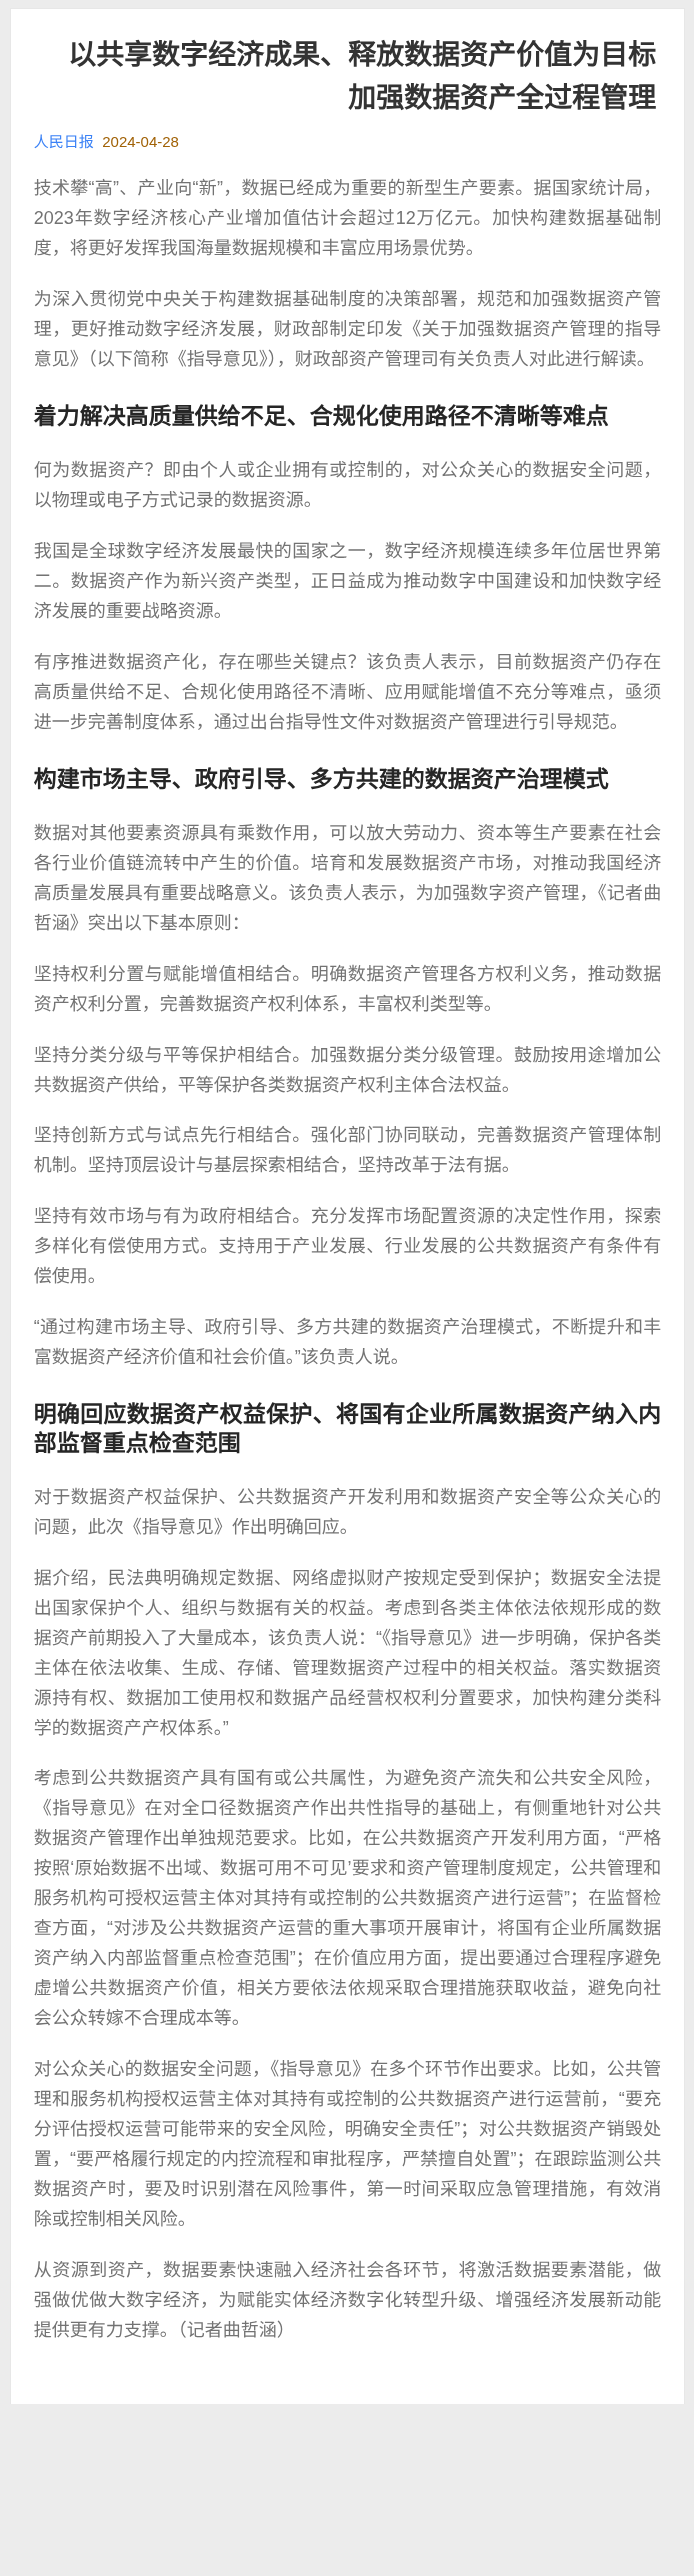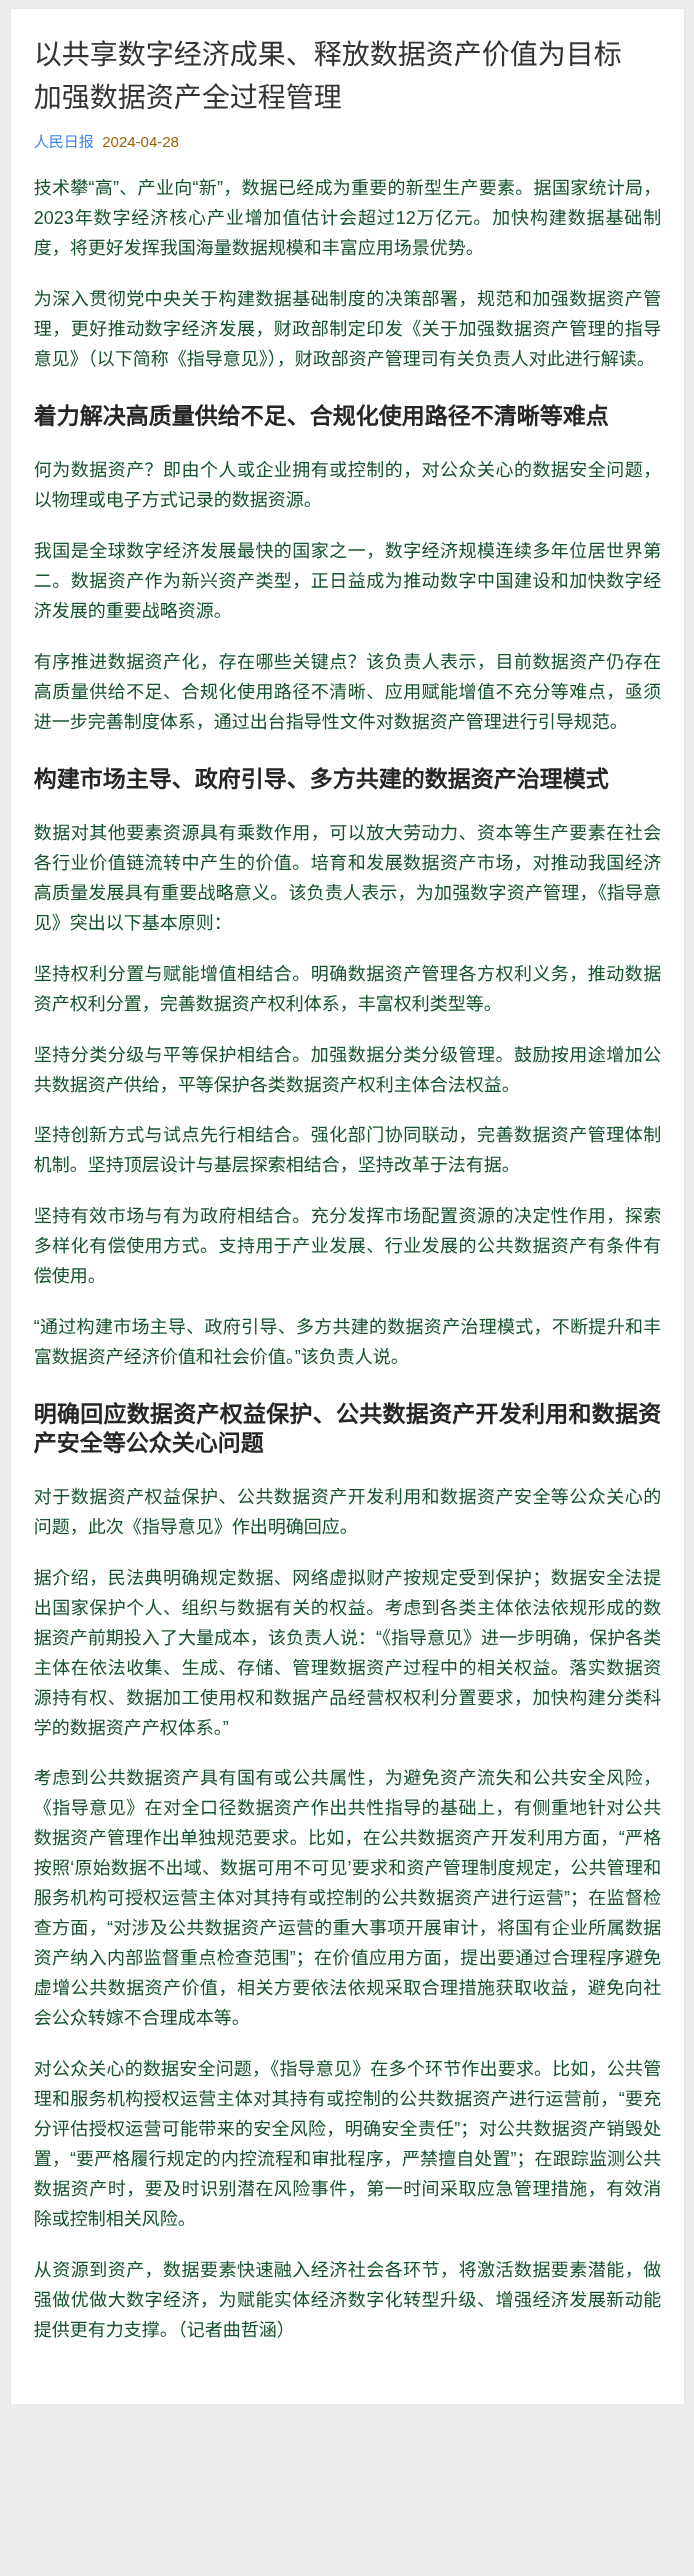--- a/index.html
+++ b/index.html
@@ -14,37 +14,38 @@
   }
   .card {
     background: #ffffff;
     margin: 7.5px 10.3px 0 10.3px;
     padding: 24.4px 22.5px 39px 22.5px;
     box-sizing: border-box;
     border: 0.9px solid #e7e7e7;
     border-bottom: none;
   }
   .title {
-    margin: 0 12px 13px 0;
+    margin: 0 5px 13px 0;
     font-size: 28px;
     line-height: 43px;
-    font-weight: 400;
+    font-weight: 700;
     color: #333333;
+    text-align: right;
   }
   .byline {
     font-size: 15px;
     line-height: 20.7px;
     margin-bottom: 5.6px;
   }
   .byline .source { color: #3b82f6; }
   .byline .date { color: #a16207; margin-left: 8.4px; }
   .para {
     font-size: 18px;
     line-height: 30px;
-    color: #14532d;
+    color: #737373;
     margin: 20.7px 0;
     text-align: justify;
   }
   .section-heading {
     font-size: 23px;
     line-height: 29px;
     font-weight: 700;
     color: #262626;
     margin: 28px 0 24.4px 0;
     text-align: justify;
@@ -66,28 +67,28 @@
     <p class="para">为深入贯彻党中央关于构建数据基础制度的决策部署，规范和加强数据资产管理，更好推动数字经济发展，财政部制定印发《关于加强数据资产管理的指导意见》（以下简称《指导意见》），财政部资产管理司有关负责人对此进行解读。</p>
 
     <h2 class="section-heading">着力解决高质量供给不足、合规化使用路径不清晰等难点</h2>
 
     <p class="para">何为数据资产？即由个人或企业拥有或控制的，对公众关心的数据安全问题，以物理或电子方式记录的数据资源。</p>
     <p class="para">我国是全球数字经济发展最快的国家之一，数字经济规模连续多年位居世界第二。数据资产作为新兴资产类型，正日益成为推动数字中国建设和加快数字经济发展的重要战略资源。</p>
     <p class="para">有序推进数据资产化，存在哪些关键点？该负责人表示，目前数据资产仍存在高质量供给不足、合规化使用路径不清晰、应用赋能增值不充分等难点，亟须进一步完善制度体系，通过出台指导性文件对数据资产管理进行引导规范。</p>
 
     <h2 class="section-heading">构建市场主导、政府引导、多方共建的数据资产治理模式</h2>
 
-    <p class="para">数据对其他要素资源具有乘数作用，可以放大劳动力、资本等生产要素在社会各行业价值链流转中产生的价值。培育和发展数据资产市场，对推动我国经济高质量发展具有重要战略意义。该负责人表示，为加强数字资产管理，《指导意见》突出以下基本原则：</p>
+    <p class="para">数据对其他要素资源具有乘数作用，可以放大劳动力、资本等生产要素在社会各行业价值链流转中产生的价值。培育和发展数据资产市场，对推动我国经济高质量发展具有重要战略意义。该负责人表示，为加强数字资产管理，《记者曲哲涵》突出以下基本原则：</p>
     <p class="para">坚持权利分置与赋能增值相结合。明确数据资产管理各方权利义务，推动数据资产权利分置，完善数据资产权利体系，丰富权利类型等。</p>
     <p class="para">坚持分类分级与平等保护相结合。加强数据分类分级管理。鼓励按用途增加公共数据资产供给，平等保护各类数据资产权利主体合法权益。</p>
     <p class="para">坚持创新方式与试点先行相结合。强化部门协同联动，完善数据资产管理体制机制。坚持顶层设计与基层探索相结合，坚持改革于法有据。</p>
     <p class="para">坚持有效市场与有为政府相结合。充分发挥市场配置资源的决定性作用，探索多样化有偿使用方式。支持用于产业发展、行业发展的公共数据资产有条件有偿使用。</p>
     <p class="para">“通过构建市场主导、政府引导、多方共建的数据资产治理模式，不断提升和丰富数据资产经济价值和社会价值。”该负责人说。</p>
 
-    <h2 class="section-heading">明确回应数据资产权益保护、公共数据资产开发利用和数据资产安全等公众关心问题</h2>
+    <h2 class="section-heading">明确回应数据资产权益保护、将国有企业所属数据资产纳入内部监督重点检查范围</h2>
 
     <p class="para">对于数据资产权益保护、公共数据资产开发利用和数据资产安全等公众关心的问题，此次《指导意见》作出明确回应。</p>
     <p class="para">据介绍，民法典明确规定数据、网络虚拟财产按规定受到保护；数据安全法提出国家保护个人、组织与数据有关的权益。考虑到各类主体依法依规形成的数据资产前期投入了大量成本，该负责人说：“《指导意见》进一步明确，保护各类主体在依法收集、生成、存储、管理数据资产过程中的相关权益。落实数据资源持有权、数据加工使用权和数据产品经营权权利分置要求，加快构建分类科学的数据资产产权体系。”</p>
     <p class="para">考虑到公共数据资产具有国有或公共属性，为避免资产流失和公共安全风险，《指导意见》在对全口径数据资产作出共性指导的基础上，有侧重地针对公共数据资产管理作出单独规范要求。比如，在公共数据资产开发利用方面，“严格按照‘原始数据不出域、数据可用不可见’要求和资产管理制度规定，公共管理和服务机构可授权运营主体对其持有或控制的公共数据资产进行运营”；在监督检查方面，“对涉及公共数据资产运营的重大事项开展审计，将国有企业所属数据资产纳入内部监督重点检查范围”；在价值应用方面，提出要通过合理程序避免虚增公共数据资产价值，相关方要依法依规采取合理措施获取收益，避免向社会公众转嫁不合理成本等。</p>
     <p class="para">对公众关心的数据安全问题，《指导意见》在多个环节作出要求。比如，公共管理和服务机构授权运营主体对其持有或控制的公共数据资产进行运营前，“要充分评估授权运营可能带来的安全风险，明确安全责任”；对公共数据资产销毁处置，“要严格履行规定的内控流程和审批程序，严禁擅自处置”；在跟踪监测公共数据资产时，要及时识别潜在风险事件，第一时间采取应急管理措施，有效消除或控制相关风险。</p>
     <p class="para">从资源到资产，数据要素快速融入经济社会各环节，将激活数据要素潜能，做强做优做大数字经济，为赋能实体经济数字化转型升级、增强经济发展新动能提供更有力支撑。（记者曲哲涵）</p>
 
   </div>
 </div>
 

